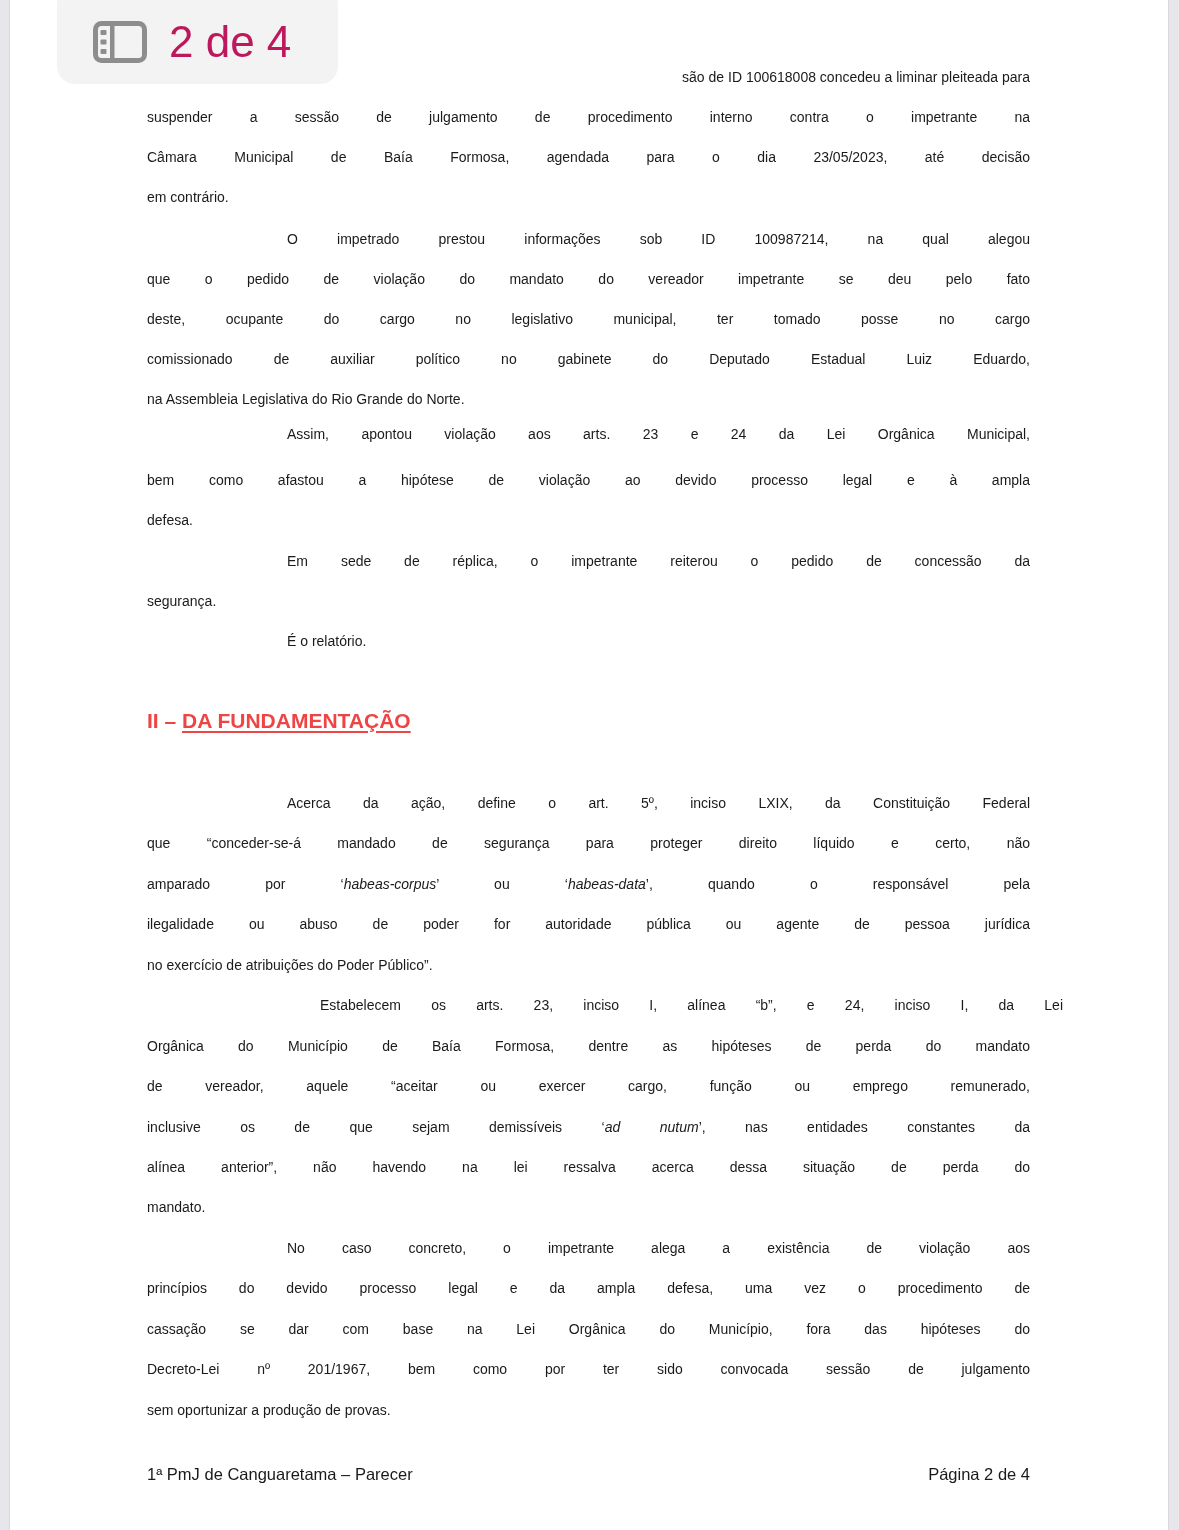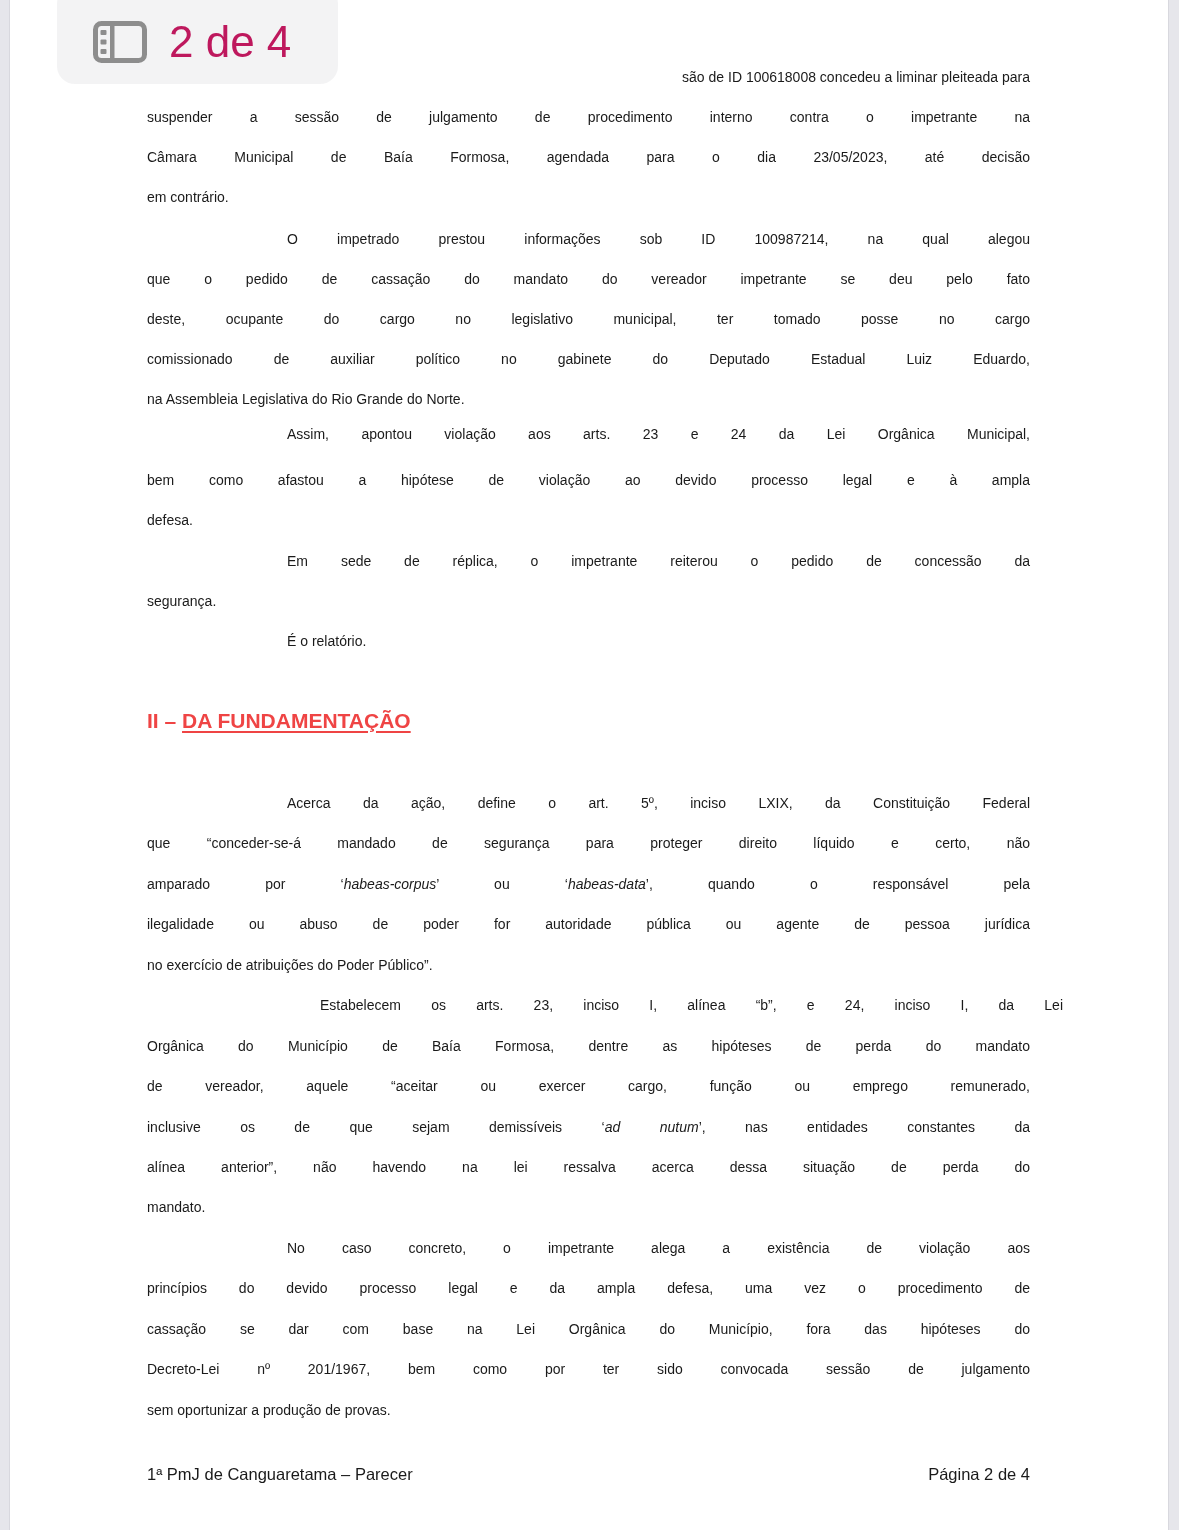--- a/index.html
+++ b/index.html
@@ -62,21 +62,21 @@
 <div class="edge-left"></div>
 <div class="page"></div>
 <div class="edge-right"></div>
 
 <div class="line right" style="top:64px">são de ID 100618008 concedeu a liminar pleiteada para</div>
 <div class="line" style="top: 104px; white-space: normal;">suspender a sessão de julgamento de procedimento interno contra o impetrante na</div>
 <div class="line" style="top: 144px; white-space: normal;">Câmara Municipal de Baía Formosa, agendada para o dia 23/05/2023, até decisão</div>
 <div class="line last" style="top:184px">em contrário.</div>
 
 <div class="line indent" style="top: 226px; white-space: normal;">O impetrado prestou informações sob ID 100987214, na qual alegou</div>
-<div class="line" style="top: 266px; white-space: normal;">que o pedido de cassação do mandato do vereador impetrante se deu pelo fato</div>
+<div class="line" style="top: 266px; white-space: normal;">que o pedido de violação do mandato do vereador impetrante se deu pelo fato</div>
 <div class="line" style="top: 306px; white-space: normal;">deste, ocupante do cargo no legislativo municipal, ter tomado posse no cargo</div>
 <div class="line" style="top: 346px; white-space: normal;">comissionado de auxiliar político no gabinete do Deputado Estadual Luiz Eduardo,</div>
 <div class="line last" style="top:386px">na Assembleia Legislativa do Rio Grande do Norte.</div>
 
 <div class="line indent" style="top: 421px; white-space: normal;">Assim, apontou violação aos arts. 23 e 24 da Lei Orgânica Municipal,</div>
 <div class="line" style="top: 467px; white-space: normal;">bem como afastou a hipótese de violação ao devido processo legal e à ampla</div>
 <div class="line last" style="top:507px">defesa.</div>
 
 <div class="line indent" style="top: 548px; white-space: normal;">Em sede de réplica, o impetrante reiterou o pedido de concessão da</div>
 <div class="line last" style="top:588px">segurança.</div>

